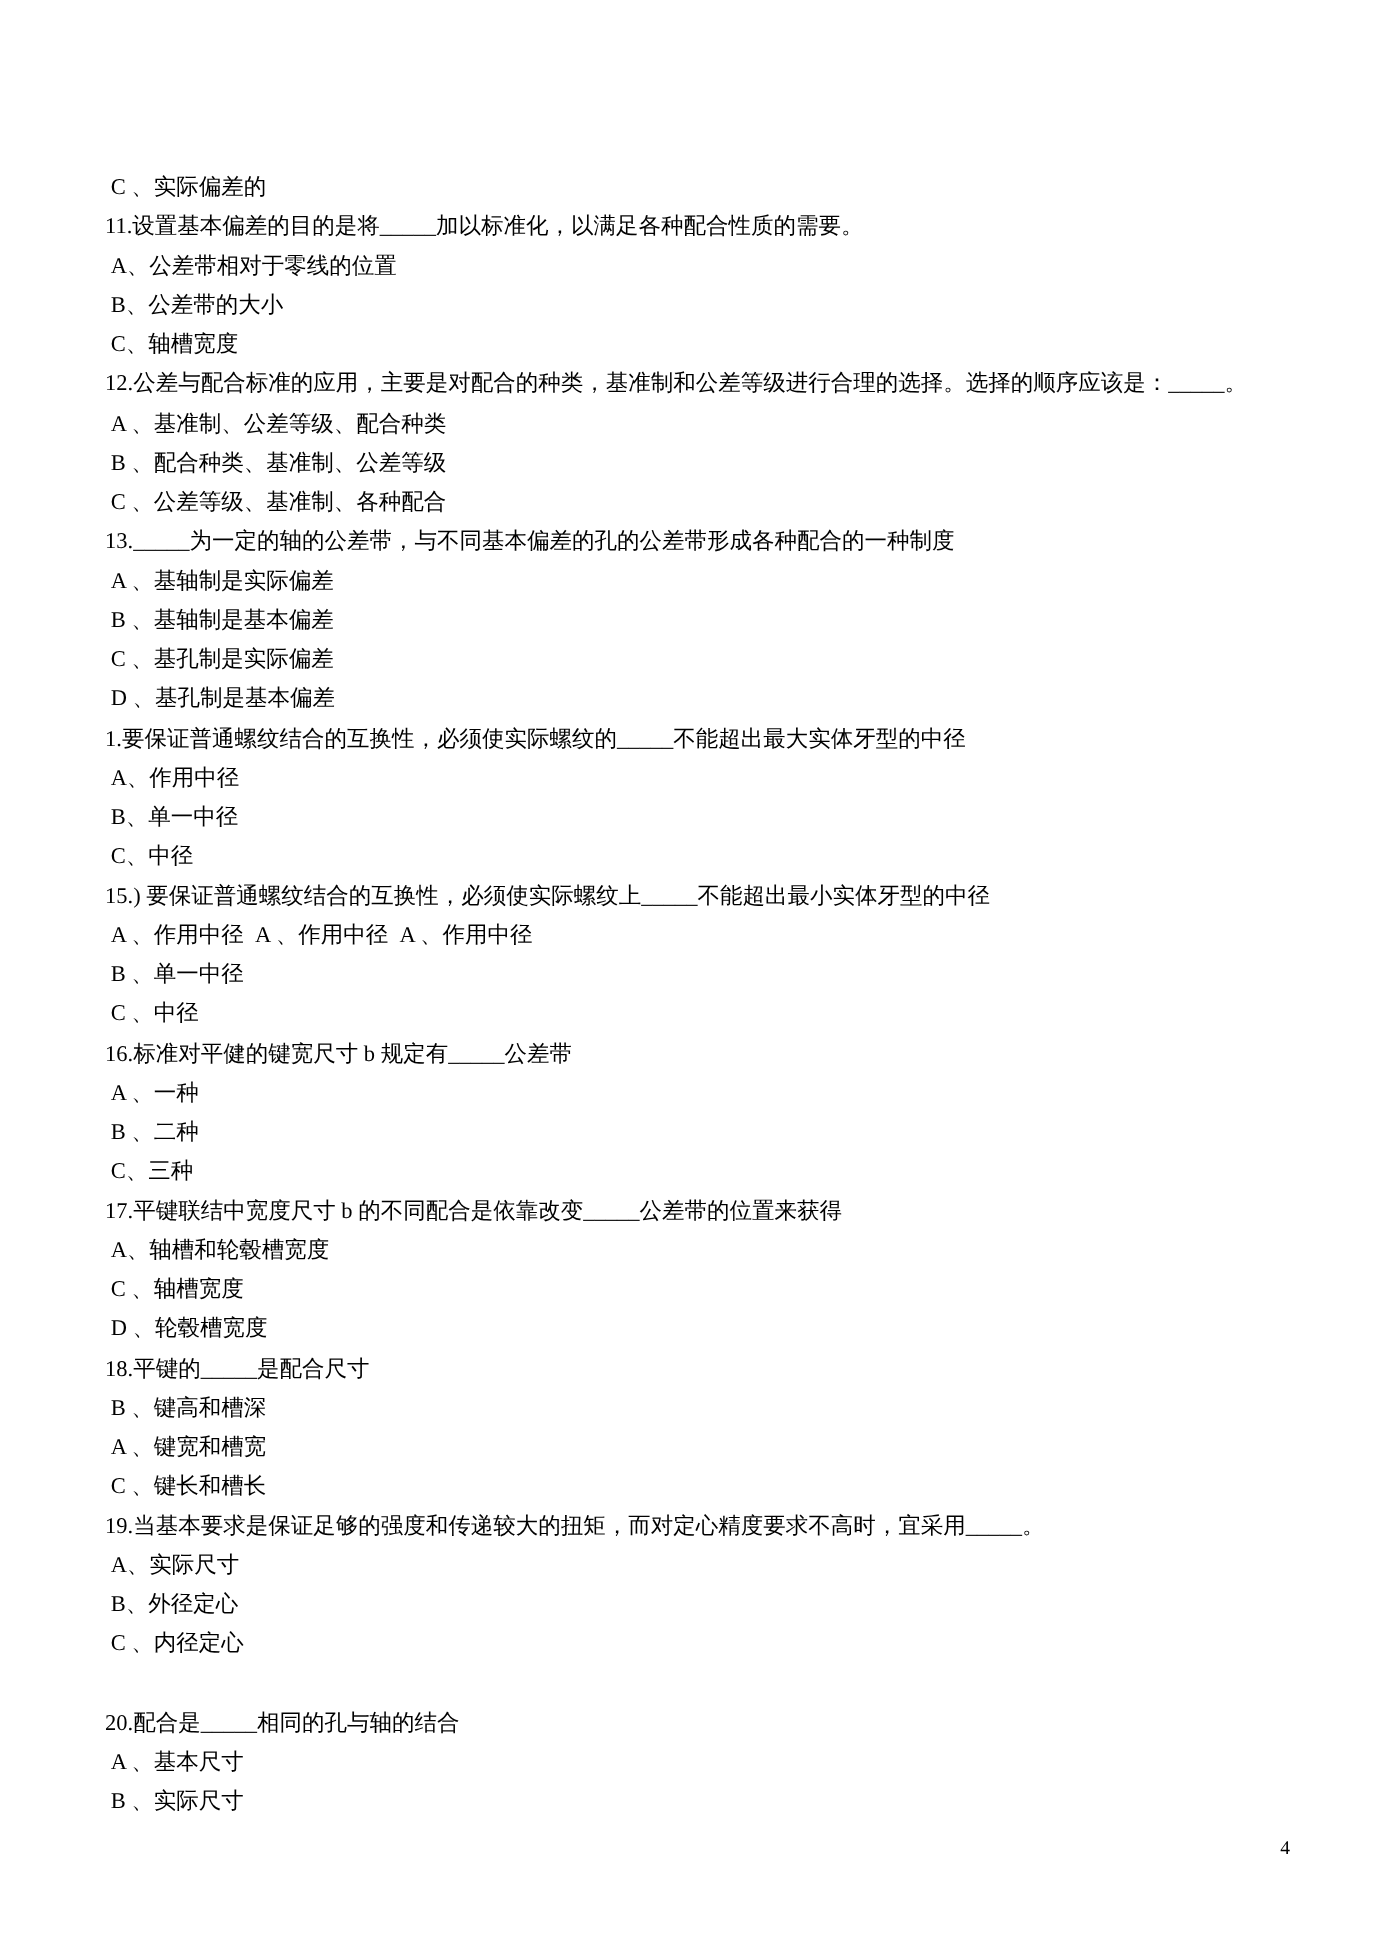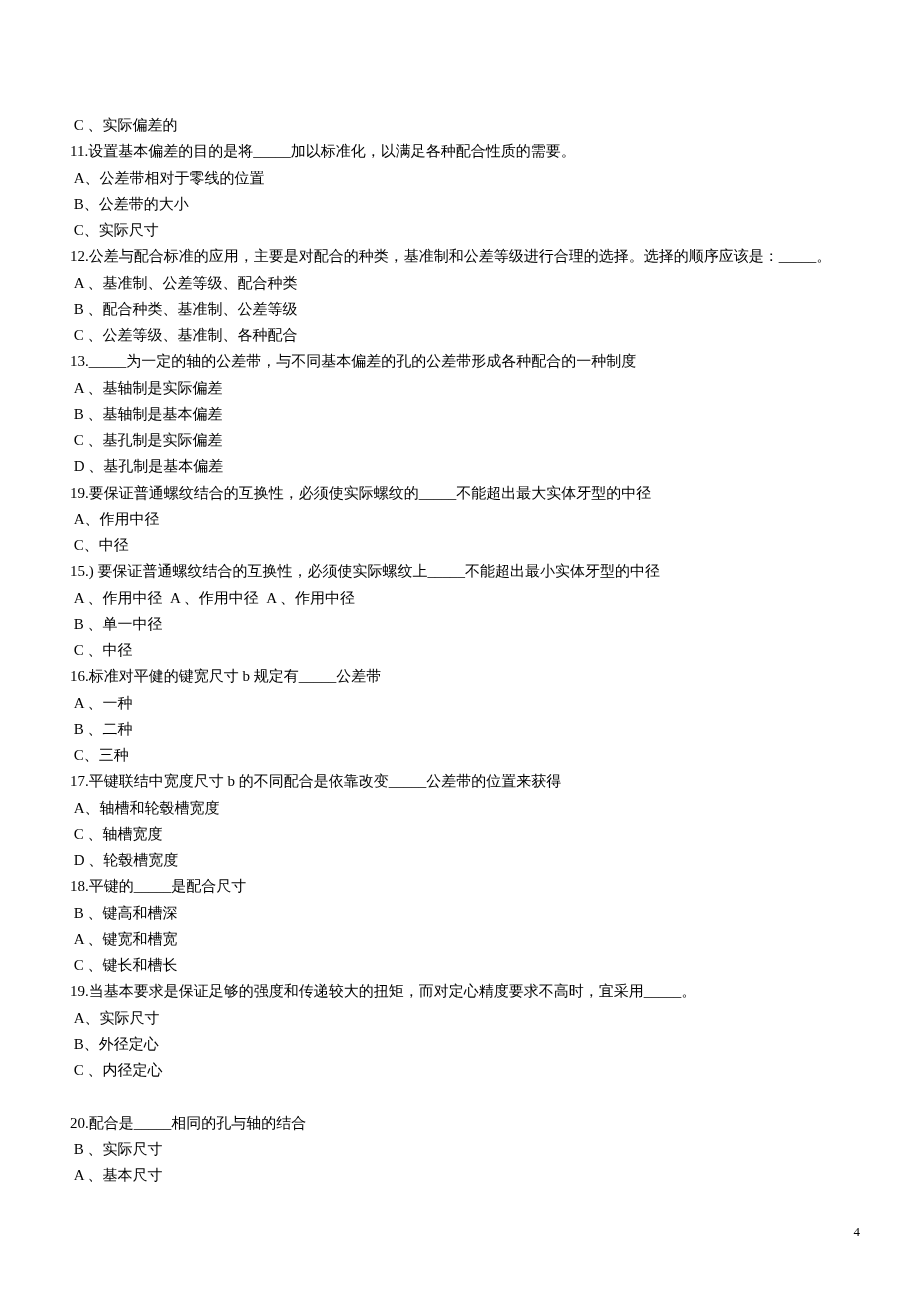--- a/index.html
+++ b/index.html
@@ -31,32 +31,33 @@
 </style>
 </head>
 <body>
 
 <div class="page">
   <div id="content">
       <div class="line"> C 、实际偏差的</div>
       <div class="line">11.设置基本偏差的目的是将_____加以标准化，以满足各种配合性质的需要。</div>
       <div class="line"> A、公差带相对于零线的位置</div>
       <div class="line"> B、公差带的大小</div>
-      <div class="line"> C、实际尺寸</div>
+      <div class="line"> C、轴槽宽度</div>
       <div class="line">12.公差与配合标准的应用，主要是对配合的种类，基准制和公差等级进行合理的选择。选择的顺序应该是：_____。</div>
       <div class="line"> A 、基准制、公差等级、配合种类</div>
       <div class="line"> B 、配合种类、基准制、公差等级</div>
       <div class="line"> C 、公差等级、基准制、各种配合</div>
       <div class="line">13._____为一定的轴的公差带，与不同基本偏差的孔的公差带形成各种配合的一种制度</div>
       <div class="line"> A 、基轴制是实际偏差</div>
       <div class="line"> B 、基轴制是基本偏差</div>
       <div class="line"> C 、基孔制是实际偏差</div>
       <div class="line"> D 、基孔制是基本偏差</div>
-      <div class="line">19.要保证普通螺纹结合的互换性，必须使实际螺纹的_____不能超出最大实体牙型的中径</div>
+      <div class="line">1.要保证普通螺纹结合的互换性，必须使实际螺纹的_____不能超出最大实体牙型的中径</div>
       <div class="line"> A、作用中径</div>
+      <div class="line"> B、单一中径</div>
       <div class="line"> C、中径</div>
       <div class="line">15.) 要保证普通螺纹结合的互换性，必须使实际螺纹上_____不能超出最小实体牙型的中径</div>
       <div class="line"> A 、作用中径  A 、作用中径  A 、作用中径</div>
       <div class="line"> B 、单一中径</div>
       <div class="line"> C 、中径</div>
       <div class="line">16.标准对平健的键宽尺寸 b 规定有_____公差带</div>
       <div class="line"> A 、一种</div>
       <div class="line"> B 、二种</div>
       <div class="line"> C、三种</div>
       <div class="line">17.平键联结中宽度尺寸 b 的不同配合是依靠改变_____公差带的位置来获得</div>
@@ -66,17 +67,17 @@
       <div class="line">18.平键的_____是配合尺寸</div>
       <div class="line"> B 、键高和槽深</div>
       <div class="line"> A 、键宽和槽宽</div>
       <div class="line"> C 、键长和槽长</div>
       <div class="line">19.当基本要求是保证足够的强度和传递较大的扭矩，而对定心精度要求不高时，宜采用_____。</div>
       <div class="line"> A、实际尺寸</div>
       <div class="line"> B、外径定心</div>
       <div class="line"> C 、内径定心</div>
       <div class="line">&nbsp;</div>
       <div class="line">20.配合是_____相同的孔与轴的结合</div>
+      <div class="line"> A 、基本尺寸</div>
       <div class="line"> B 、实际尺寸</div>
-      <div class="line"> A 、基本尺寸</div>
     </div>
   <div class="page-number">4</div>
 </div>
 
 </body></html>

